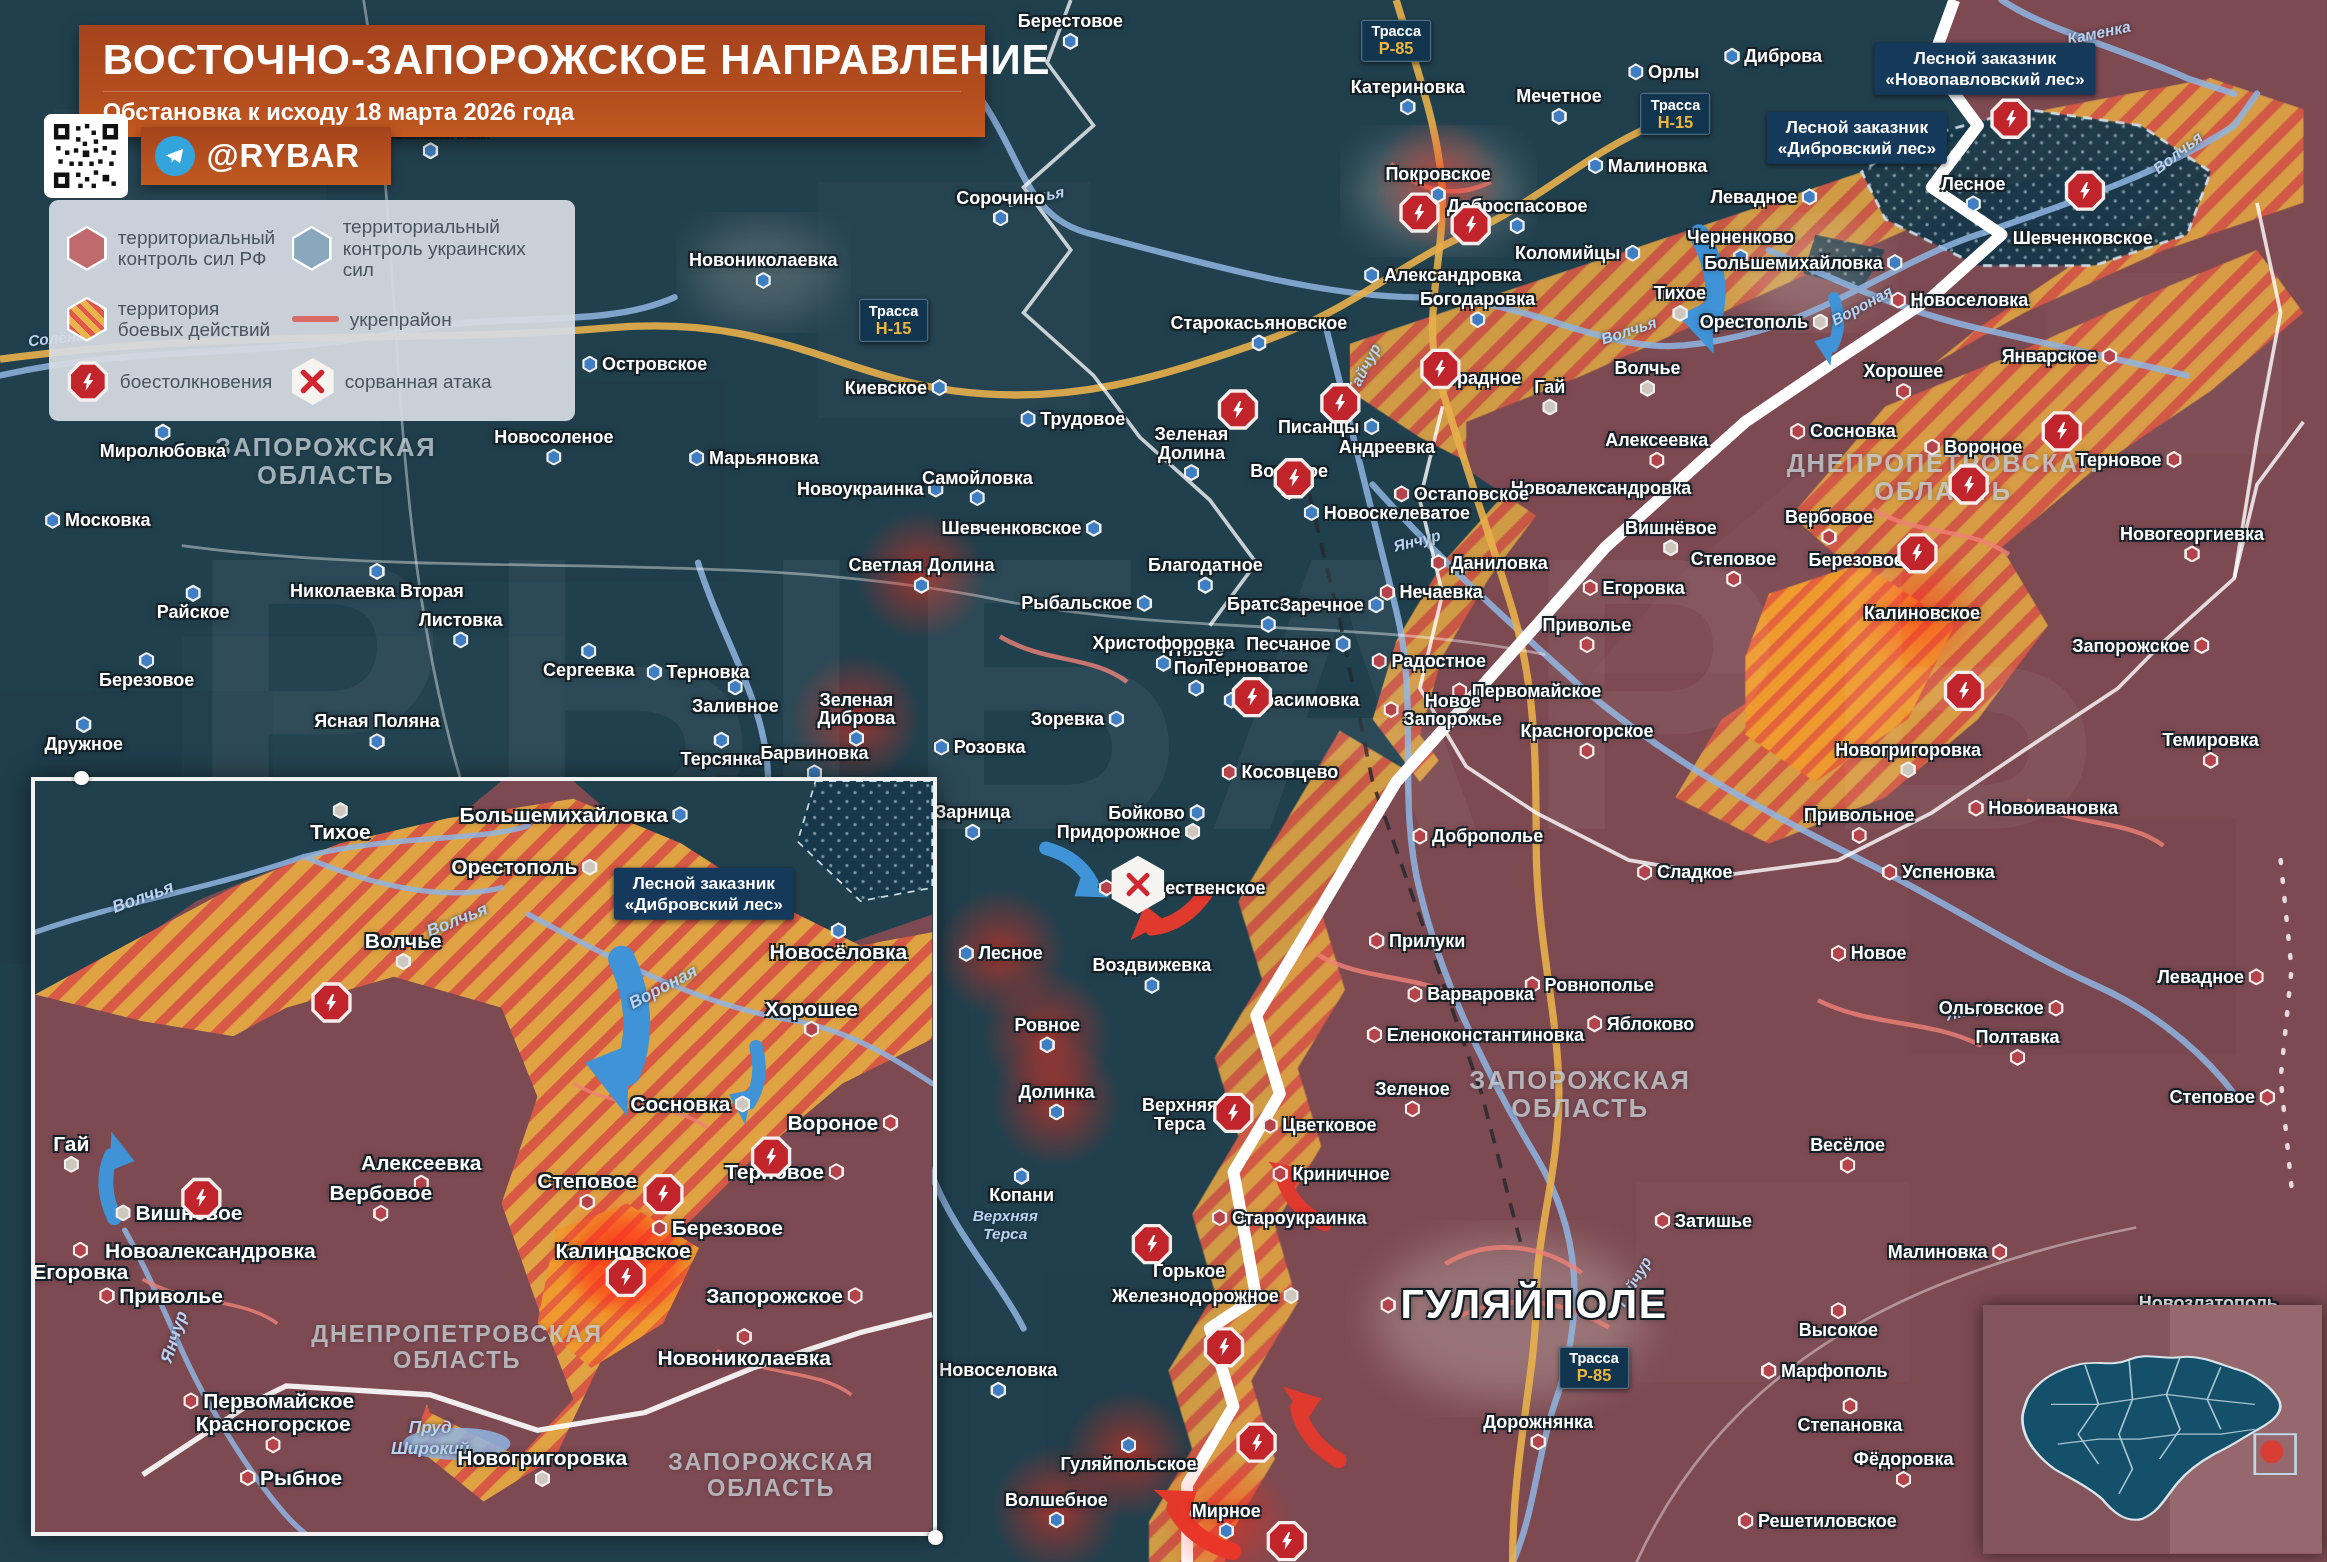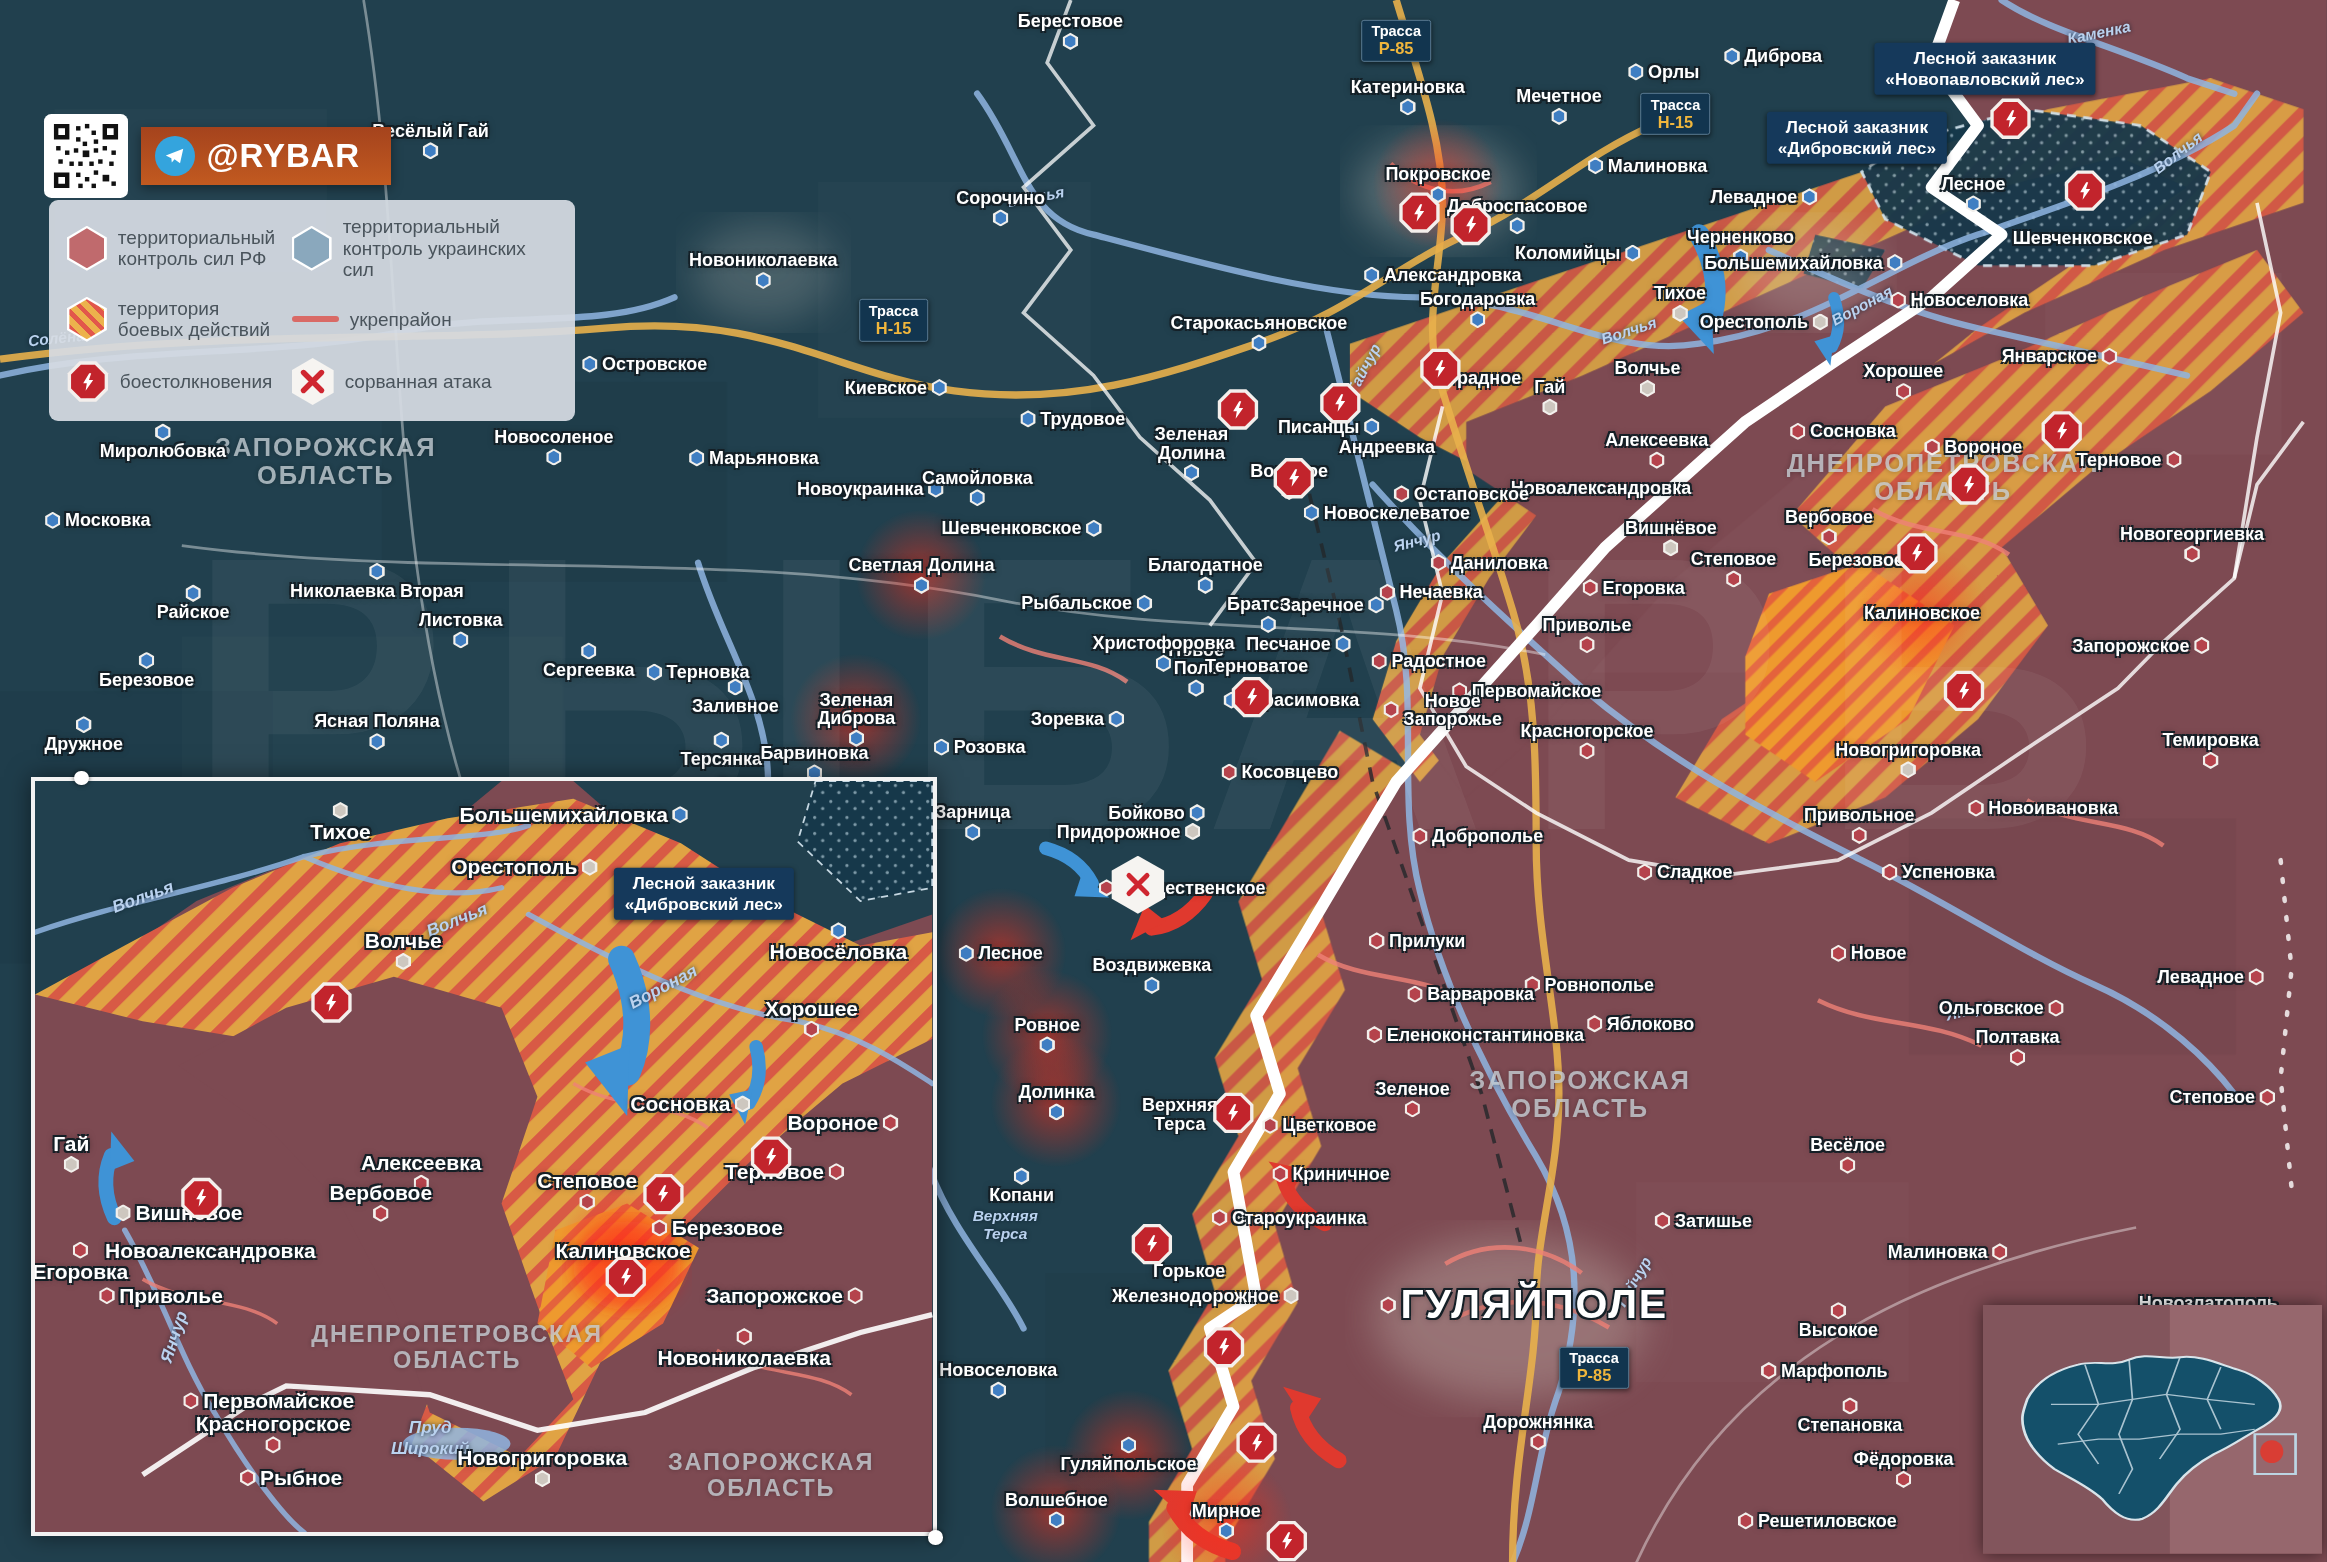--- a/index.html
+++ b/index.html
@@ -224,20 +224,24 @@
         </g>
         <g transform="translate(1315.8400000000001,1677.744) rotate(185) scale(1.25)">
           <path d="M-34,-20 C-12,-16 8,-5 20,14" fill="none" stroke="#e0392e" stroke-width="15" stroke-linecap="round"></path>
           <polygon points="8,4 40,28 2,30" fill="#e0392e"></polygon>
         </g>
       </g>
   </svg>
 
   <div id="watermark">РЫБАРЬ</div>
 
+  <div id="titlebox">
+    <h1>ВОСТОЧНО-ЗАПОРОЖСКОЕ НАПРАВЛЕНИЕ</h1>
+    <div class="sub">Обстановка к исходу 18 марта 2026 года</div>
+  </div>
 
   <div id="brandrow">
     <svg id="qr" viewBox="0 0 33 33">
       <rect width="33" height="33" fill="#fff"></rect>
       <g fill="#111">
         <path d="M2,2h7v7h-7z M4,4h3v3h-3z" fill-rule="evenodd"></path>
         <path d="M24,2h7v7h-7z M26,4h3v3h-3z" fill-rule="evenodd"></path>
         <path d="M2,24h7v7h-7z M4,26h3v3h-3z" fill-rule="evenodd"></path>
         <rect x="12" y="3" width="2" height="2"></rect>
           <rect x="16" y="2" width="2" height="2"></rect>

